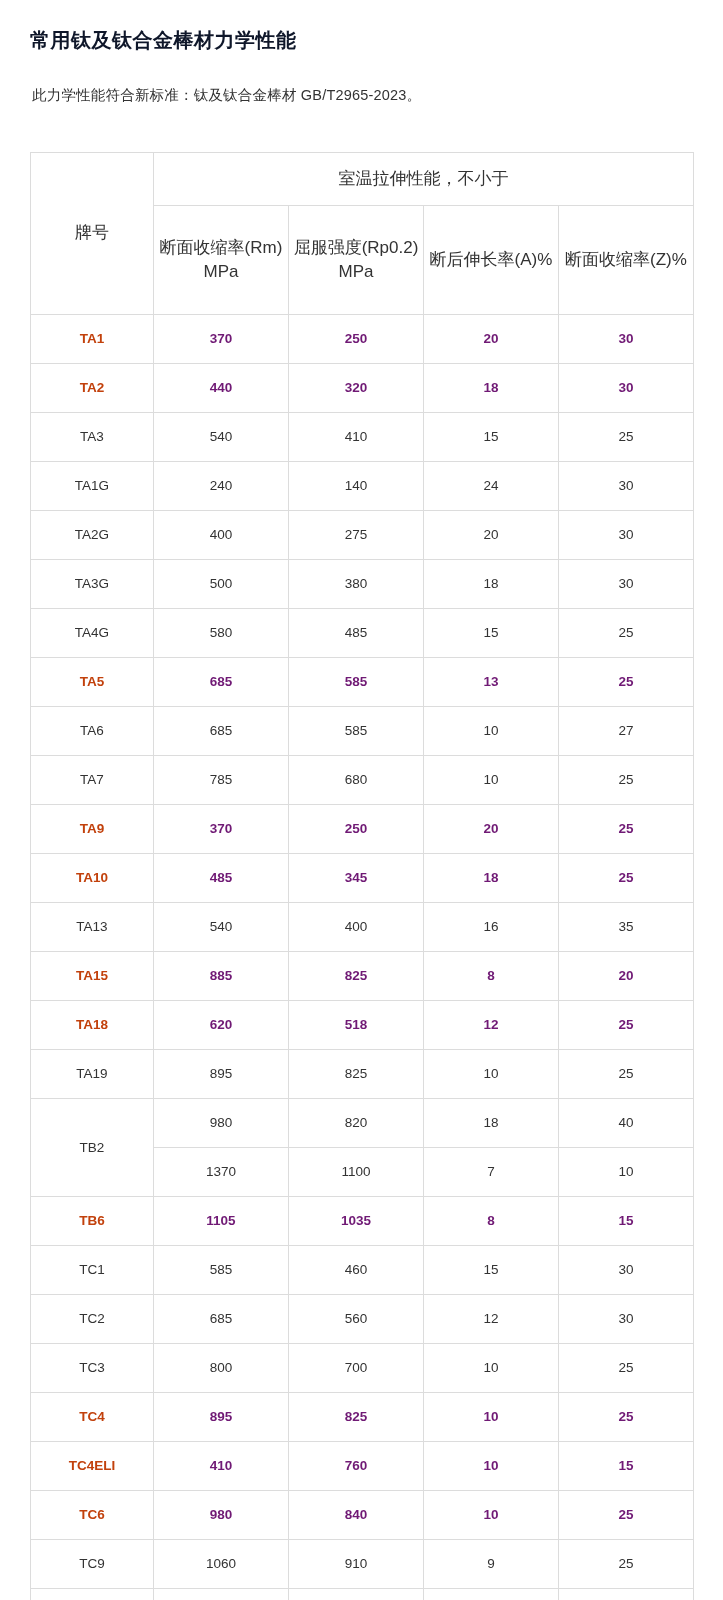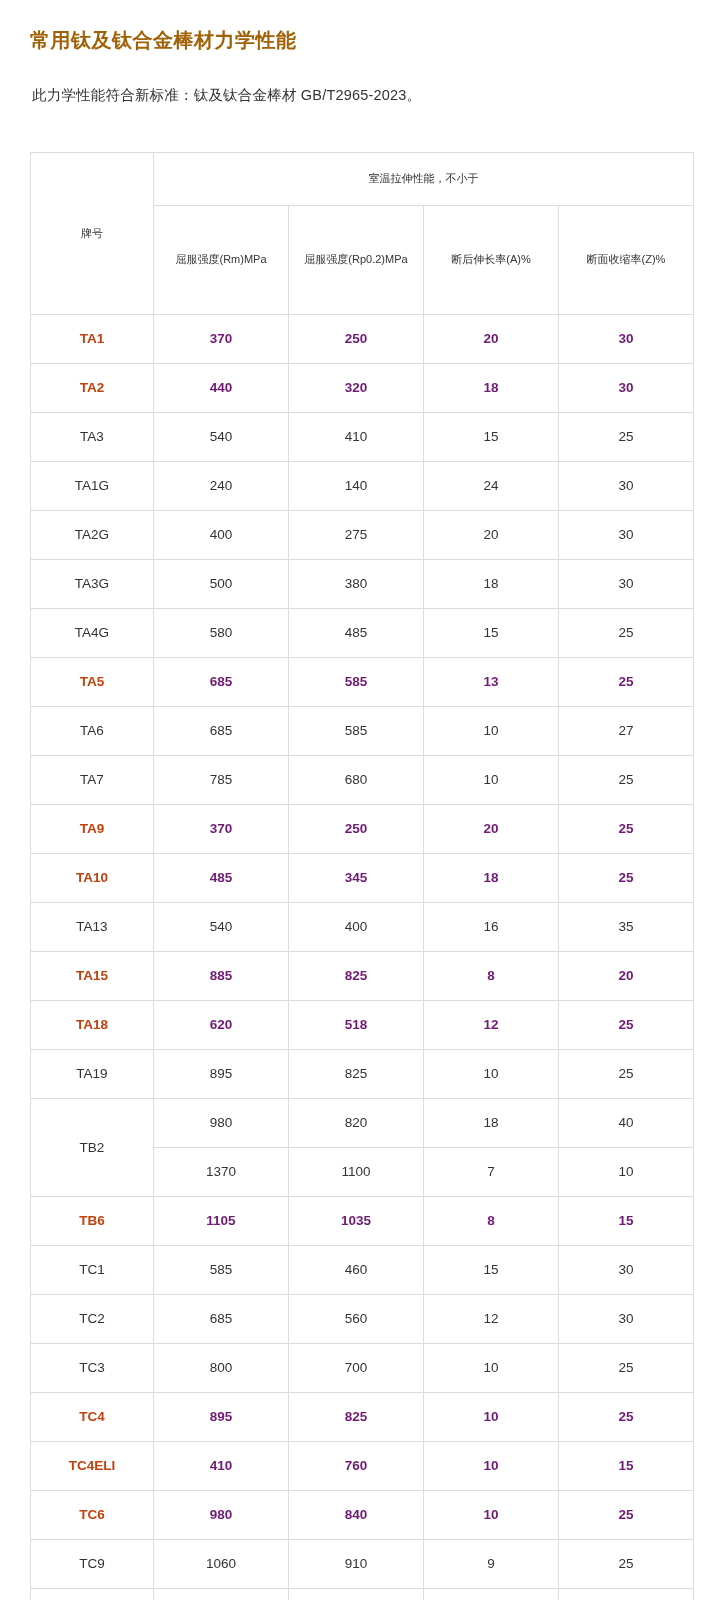--- a/index.html
+++ b/index.html
@@ -15,21 +15,21 @@
     -webkit-font-smoothing: antialiased;
   }
   .page {
     width: 723px;
     box-sizing: border-box;
     padding: 0 30px;
   }
   .doc-title {
     font-size: 20px;
     font-weight: bold;
-    color: #a16207;
+    color: #0f172a;
     letter-spacing: 0.5px;
     margin: 26px 0 0 0;
     line-height: 1.4;
   }
   .doc-subtitle {
     font-size: 14.5px;
     color: #333333;
     margin: 30px 0 0 2px;
     line-height: 1.6;
     letter-spacing: 0.2px;
@@ -49,21 +49,21 @@
     text-align: center;
     vertical-align: middle;
     padding: 6px 4px;
     line-height: 1.45;
     font-weight: normal;
     color: #333333;
     word-break: break-all;
   }
   thead th {
     color: #333333;
-    font-size: 11px;
+    font-size: 17px;
   }
   .th-group {
     height: 40px;
   }
   .th-brand {
     width: 123px;
   }
   .th-col {
     height: 96px;
     padding: 6px 12px;
@@ -101,21 +101,21 @@
         <col style="width:135px">
         <col style="width:135px">
         <col style="width:135px">
       </colgroup>
       <thead>
         <tr>
           <th class="th-brand" rowspan="2">牌号</th>
           <th class="th-group" colspan="4">室温拉伸性能，不小于</th>
         </tr>
         <tr>
-          <th class="th-col">屈服强度(Rm)MPa</th>
+          <th class="th-col">断面收缩率(Rm)MPa</th>
           <th class="th-col">屈服强度(Rp0.2)MPa</th>
           <th class="th-col">断后伸长率(A)%</th>
           <th class="th-col">断面收缩率(Z)%</th>
         </tr>
       </thead>
       <tbody id="spec-body">
           <tr class="hl">
             <td class="brand">TA1</td>
             <td>370</td>
             <td>250</td>

